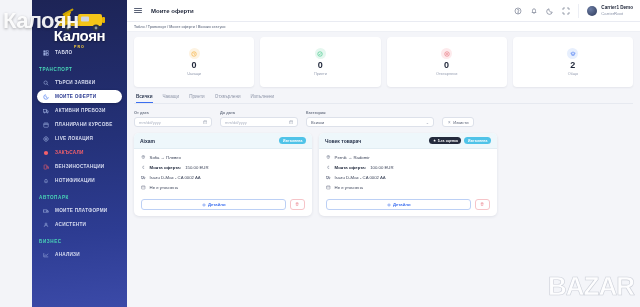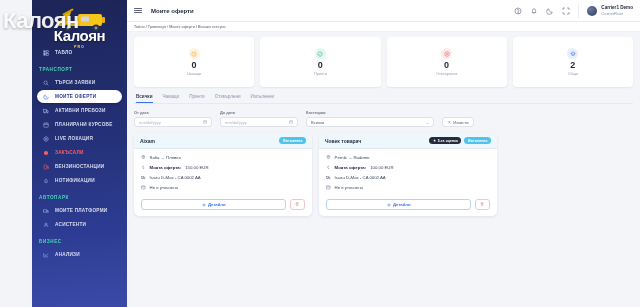--- a/index.html
+++ b/index.html
@@ -611,13 +611,14 @@
               </span>
             </div>
           </div>
         </div>
 
       </div>
     </div>
   </section>
 
   <div class="wm-kaloyan">Калоян</div>
+  <div class="wm-bazar">BAZAR</div>
 </div>
 
 </body></html>

